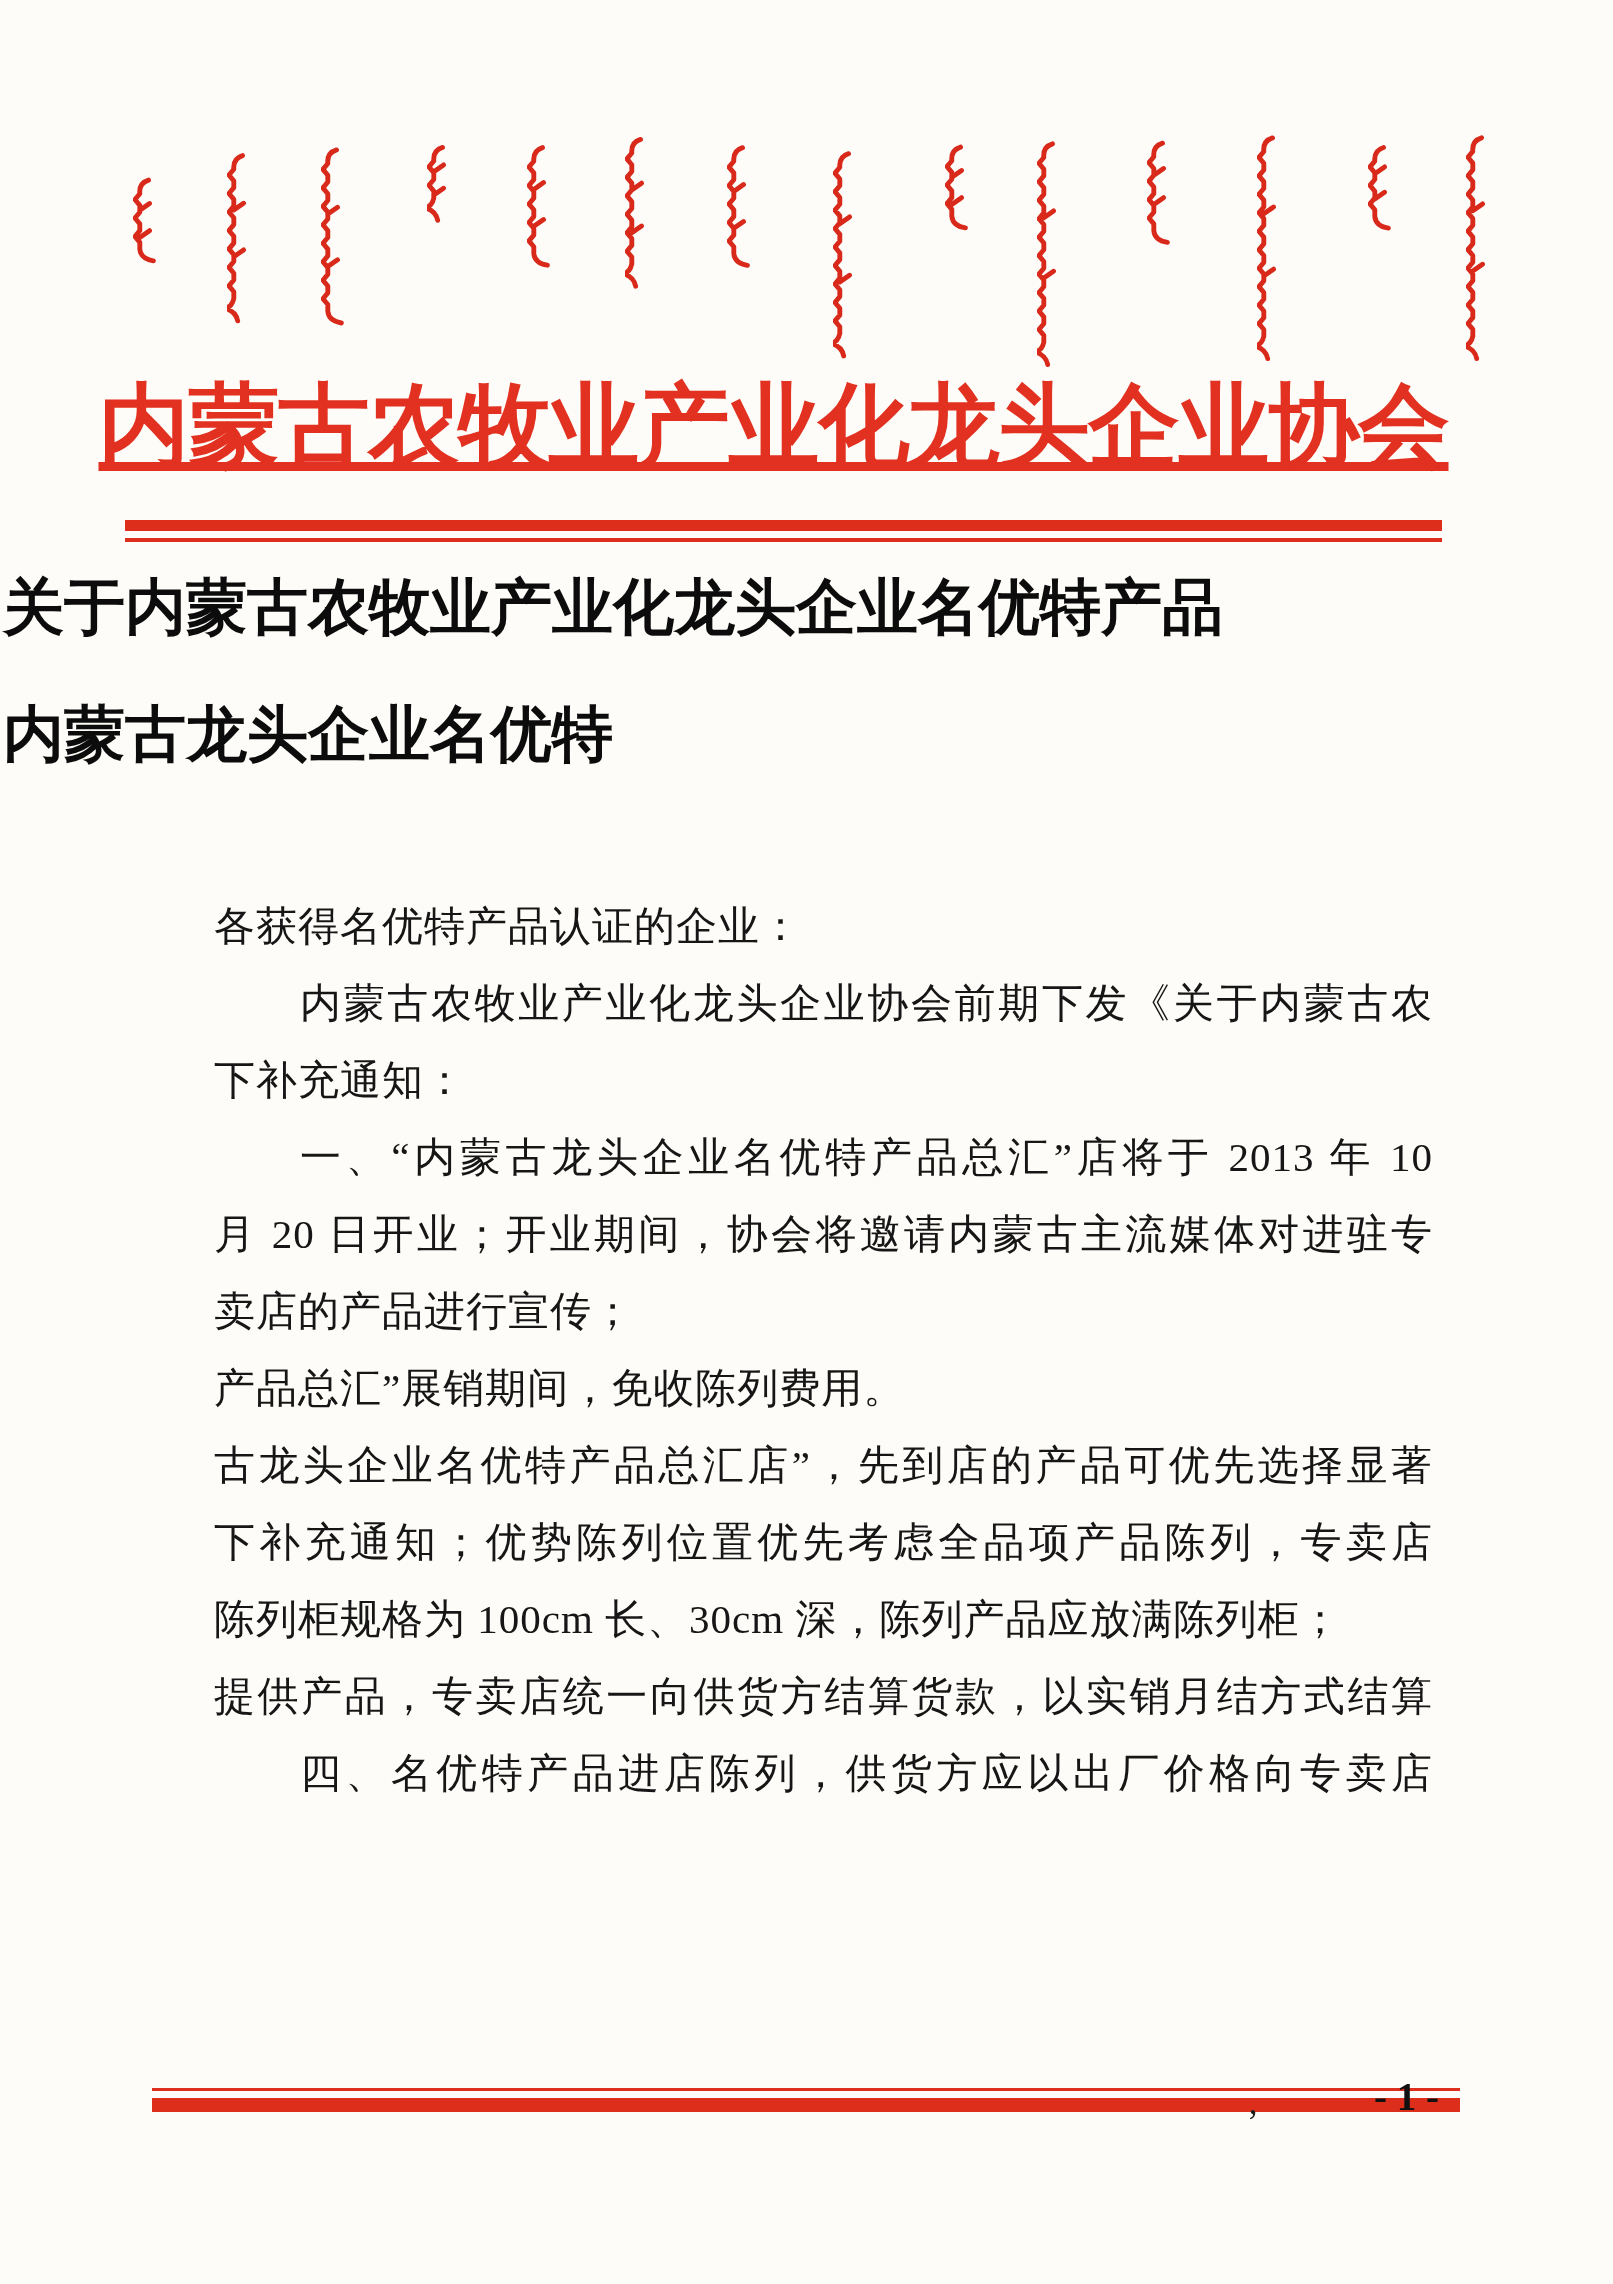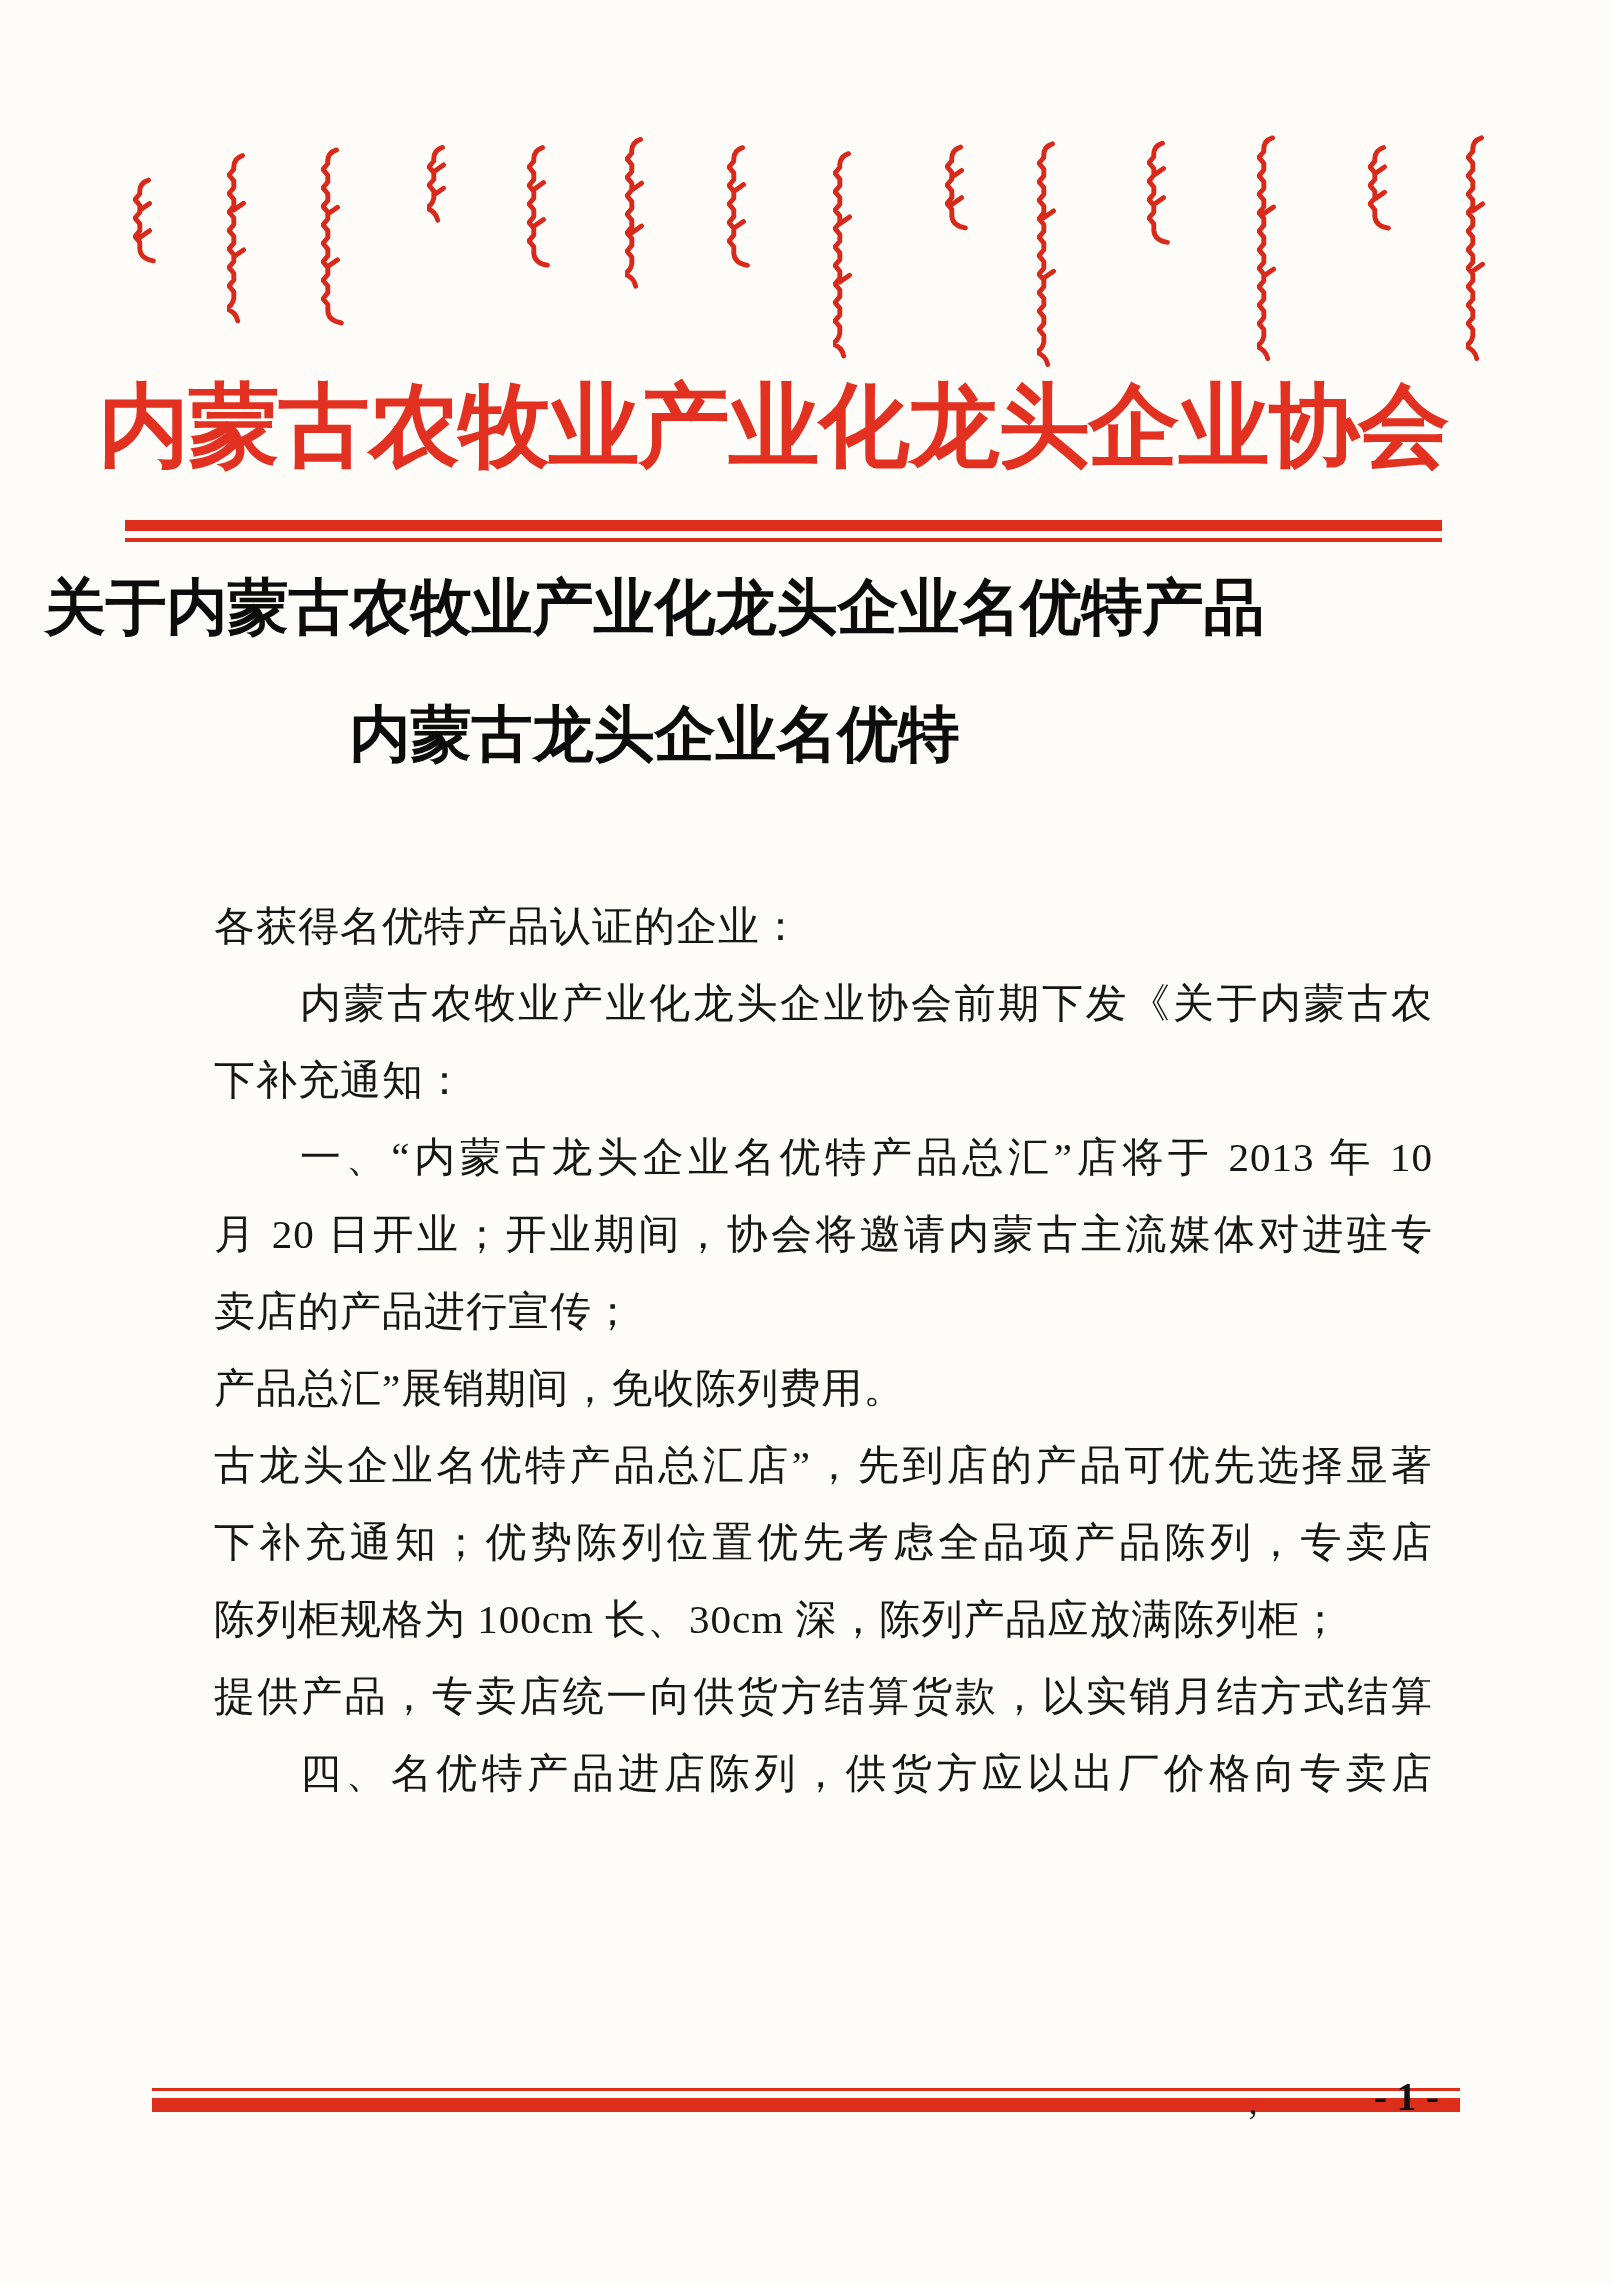--- a/index.html
+++ b/index.html
@@ -12,31 +12,31 @@
     font-family:"Liberation Serif","DejaVu Serif",serif;
   }
   
   #mongol-row{position:absolute;left:0;top:0;width:1613px;height:470px;}
   .mongol-cluster{position:absolute;}
   .mongol-cluster svg{display:block;}
   
   #org-title{
     position:absolute;left:0;top:365px;width:1547px;
     text-align:center;font-size:91px;font-weight:bold;
-    color:#e23120;letter-spacing:-1px;white-space:nowrap;
+    color:#e23120;letter-spacing:-1px;white-space:nowrap;text-decoration:underline;
   }
   
   .rule{position:absolute;background:#dd2e1c;}
   #rule-top-thick{left:125px;top:520px;width:1317px;height:10.8px;}
   #rule-top-thin {left:125px;top:538px;width:1317px;height:3.9px;}
   #rule-bot-thin {left:152px;top:2088px;width:1308px;height:2.9px;}
   #rule-bot-thick{left:152px;top:2098px;width:1308px;height:13.7px;}
   
   .doc-title{
-    position:absolute;left:12px;width:1285px;text-align:center;
+    position:absolute;left:3px;width:1285px;text-align:left;
     font-size:61px;font-weight:bold;color:#0c0c0c;white-space:nowrap;
   }
   #doc-title1{top:567px;}
   #doc-title2{top:694px;}
   
   #body-lines{
     position:absolute;left:214px;top:888px;width:1219px;
     color:#161616;
   }
   .bline{

